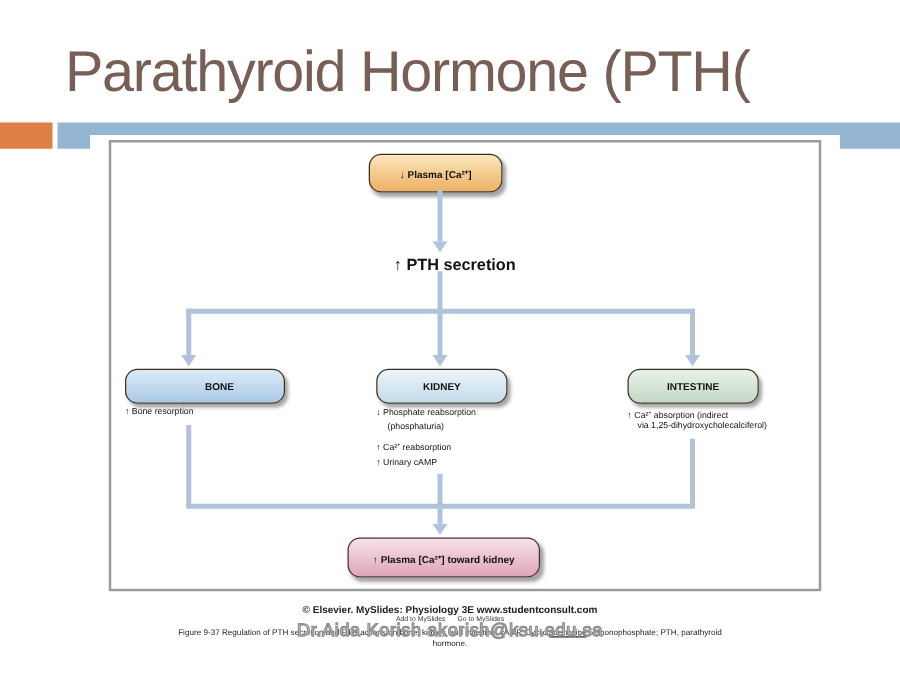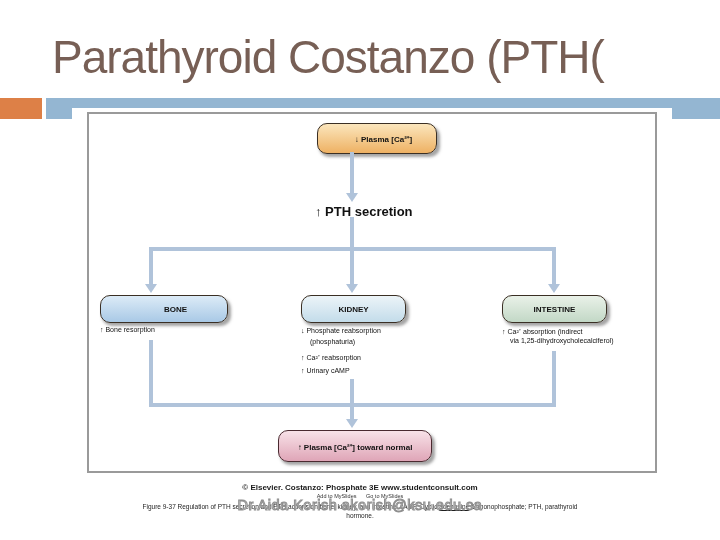--- a/index.html
+++ b/index.html
@@ -50,30 +50,30 @@
   .cap-link{text-decoration:underline;}
   .watermark{position:absolute;left:0;top:497px;width:720px;text-align:center;
              font-size:14.5px;color:#e9e9e9;-webkit-text-stroke:1px #8f8f8f;
              letter-spacing:.5px;white-space:nowrap;}
 </style>
 </head>
 <body>
 
 <div class="slide">
 
-  <h1 class="title">Parathyroid Costanzo (PTH(</h1>
+  <h1 class="title">Parathyroid Hormone (PTH(</h1>
 
   <div class="bar orange"></div>
   <div class="bar bluesq"></div>
   <div class="bar strip"></div>
   <div class="bar rightblock"></div>
 
   <div class="diagram">
 
-    <div class="node tan" style="left:228px;top:9px;width:105px;height:29px;padding-left:13px;">
+    <div class="node tan" style="left:206px;top:9px;width:105px;height:29px;">
       <span>↓ Plasma [Ca²⁺]</span>
     </div>
 
     <div class="vl" style="left:261px;top:38px;height:41px;"></div>
     <div class="ah" style="left:257px;top:79px;"></div>
 
     <div class="fx bold" style="left:226px;top:90px;">↑ PTH secretion</div>
 
     <div class="vl" style="left:261px;top:103px;height:67px;"></div>
     <div class="hl" style="left:60px;top:133px;width:407px;"></div>
@@ -107,26 +107,26 @@
     <div class="fx" style="left:413px;top:223px;padding-left:8px;">via 1,25-dihydroxycholecalciferol)</div>
 
     <div class="vl" style="left:60px;top:226px;height:65px;"></div>
     <div class="vl" style="left:261px;top:265px;height:26px;"></div>
     <div class="vl" style="left:463px;top:237px;height:54px;"></div>
     <div class="hl" style="left:60px;top:289px;width:407px;"></div>
     <div class="vl" style="left:261px;top:293px;height:12px;"></div>
     <div class="ah" style="left:257px;top:305px;"></div>
 
     <div class="node pink" style="left:189px;top:316px;width:152px;height:30px;">
-      <span>↑ Plasma [Ca²⁺] toward normal</span>
+      <span>↑ Plasma [Ca²⁺] toward kidney</span>
     </div>
 
   </div>
 
-  <div class="credit">© Elsevier. Costanzo: Phosphate 3E www.studentconsult.com</div>
+  <div class="credit">© Elsevier. MySlides: Physiology 3E www.studentconsult.com</div>
 
   <div class="myslides">
     <span>Add to MySlides</span>
     <span>Go to MySlides</span>
   </div>
 
   <div class="cap1">
     <span>Figure 9-37 Regulation of PTH secretion and PTH actions on bone, kidney, and intestine. cAMP, Cyclic </span><span class="cap-link">adenosine</span><span> 5'-monophosphate; PTH, parathyroid</span>
   </div>
   <div class="cap2">hormone.</div>

